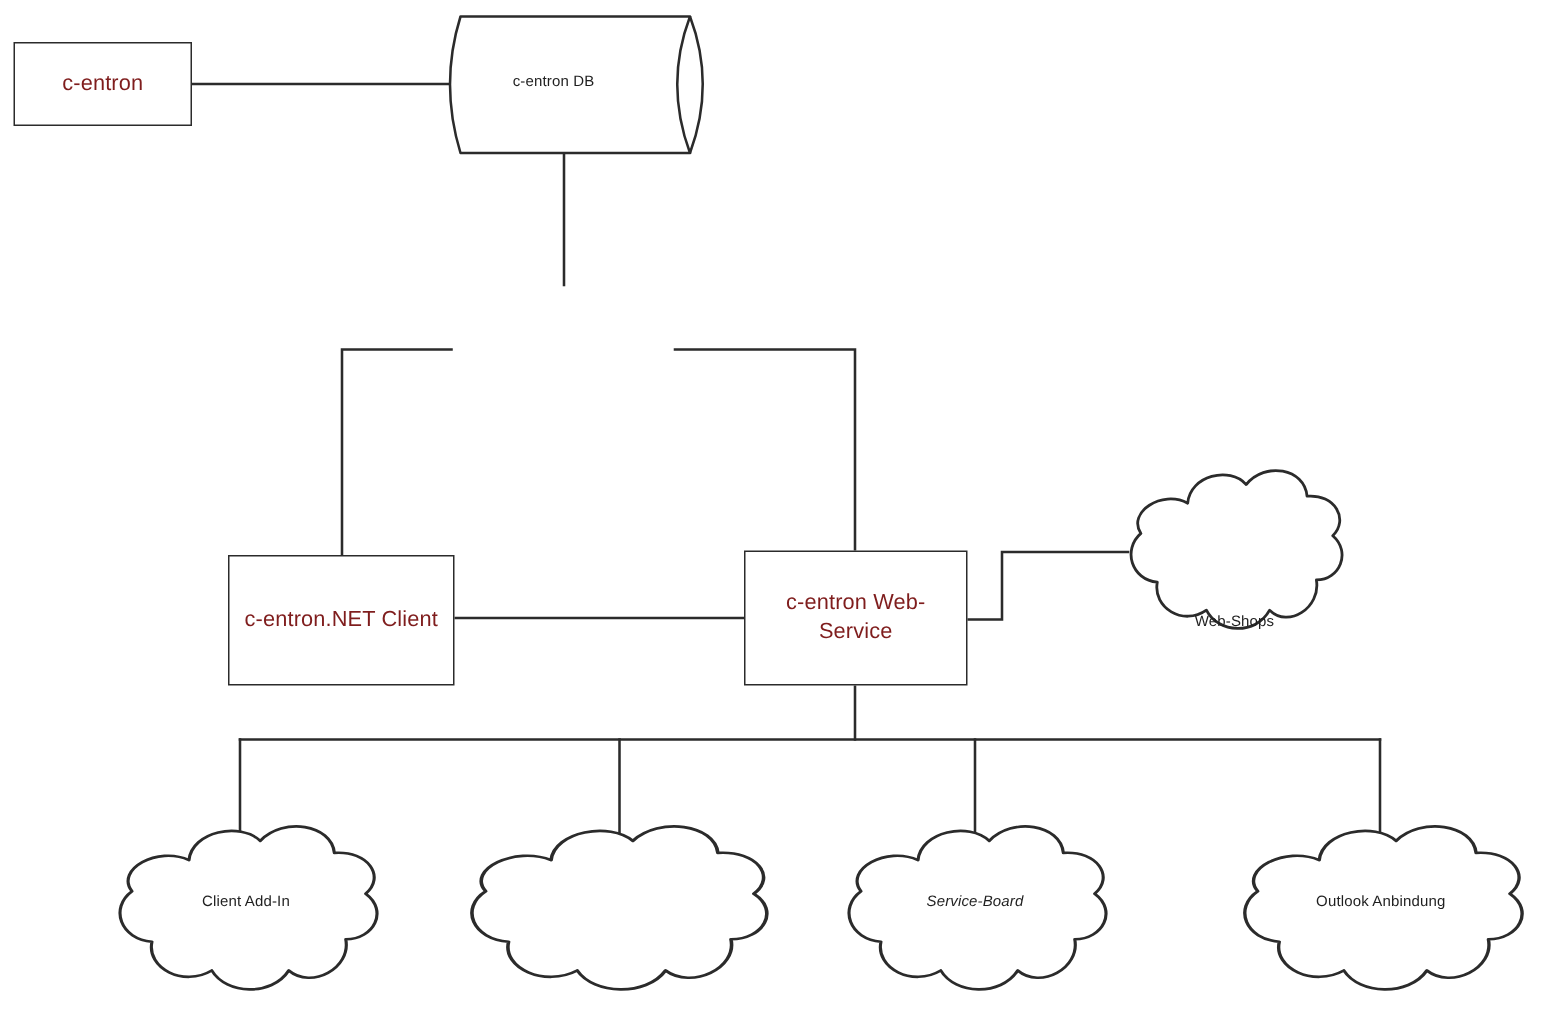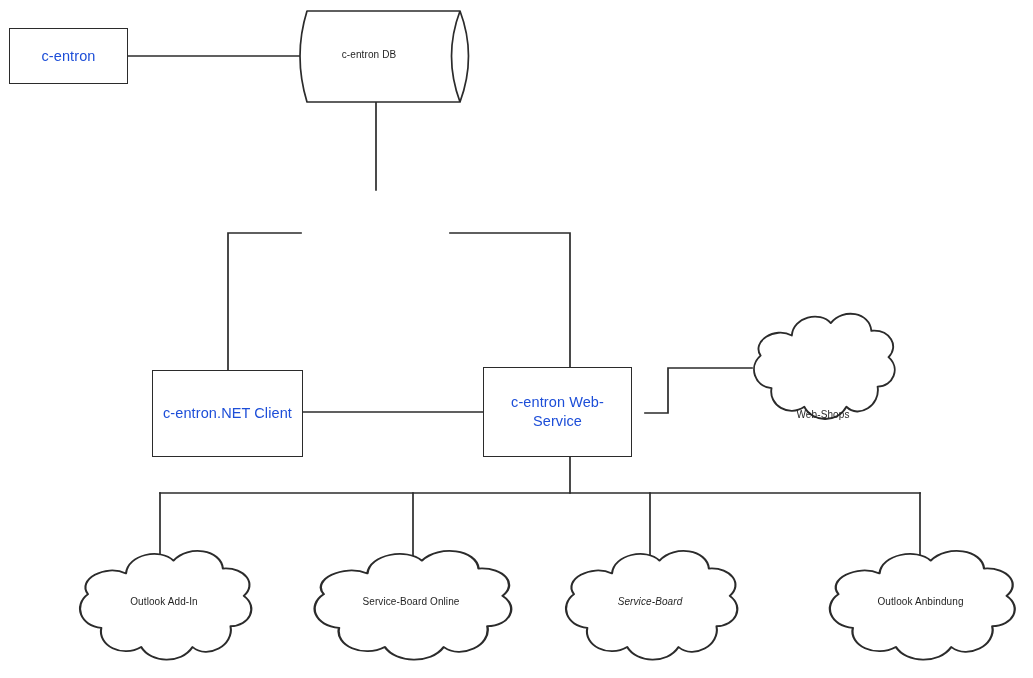--- a/index.html
+++ b/index.html
@@ -32,21 +32,21 @@
     position:absolute;
     box-sizing:border-box;
     border:1.6px solid #2b2b2b;
     background:#ffffff;
     display:flex;
     align-items:center;
     justify-content:center;
     text-align:center;
     line-height:1.28;
     font-size:14.5px;
-    color:#1d4ed8;
+    color:#7f1d1d;
     letter-spacing:.1px;
   }
   .node-box .lbl{display:block;padding:0 6px;}
   
   .svg-node{
     position:absolute;
     background:transparent;
   }
   .svg-node svg{display:block;overflow:visible;}
   .svg-node .node-label{
@@ -105,21 +105,21 @@
         <path d="M157,3 Q174,48 157,94" fill="none" stroke="#2b2b2b" stroke-width="1.7"></path>
       </svg>
       <div class="node-label" style="top:41px; padding-right:30px;">c-entron DB</div>
     </div>
 
 
     <div class="node-box" style="left:152px; top:370px; width:151px; height:87px;text-align:center;">
       <span class="lbl">c-entron.NET Client</span>
     </div>
 
-    <div class="node-box" style="left:483px; top:367px; width:149px; height:90px;">
+    <div class="node-box" style="left:496px; top:367px; width:149px; height:90px;">
       <span class="lbl">
         <span>c-entron Web-</span><br>
         <span>Service</span>
       </span>
     </div>
 
     <div class="svg-node" style="left:745px; top:306px; width:156px; height:124px;">
       <svg viewBox="0 0 200 160" width="156" height="124" preserveAspectRatio="none" xmlns="http://www.w3.org/2000/svg">
         <path d="M60,38
                  C62,14 96,6 110,22
@@ -141,37 +141,36 @@
                  C62,14 96,6 110,22
                  C126,2 160,8 162,32
                  C186,30 198,52 184,66
                  C200,80 190,104 170,104
                  C174,128 146,146 130,130
                  C118,152 86,150 76,130
                  C56,144 30,128 34,106
                  C12,104 4,78 20,64
                  C8,46 38,26 60,38 Z" fill="#ffffff" stroke="#2b2b2b" stroke-width="2.2" stroke-linejoin="round"></path>
       </svg>
-      <div class="node-label" style="top:53px;">Outlook Add-In</div>
+      <div class="node-label" style="top:53px;">Client Add-In</div>
     </div>
 
     <div class="svg-node" style="left:302px; top:543px; width:218px; height:128px;">
       <svg viewBox="0 0 200 160" width="218" height="128" preserveAspectRatio="none" xmlns="http://www.w3.org/2000/svg">
         <path d="M60,38
                  C62,14 96,6 110,22
                  C126,2 160,8 162,32
                  C186,30 198,52 184,66
                  C200,80 190,104 170,104
                  C174,128 146,146 130,130
                  C118,152 86,150 76,130
                  C56,144 30,128 34,106
                  C12,104 4,78 20,64
                  C8,46 38,26 60,38 Z" fill="#ffffff" stroke="#2b2b2b" stroke-width="2.2" stroke-linejoin="round"></path>
       </svg>
-      <div class="node-label" style="top:53px;">Service-Board Online</div>
     </div>
 
     <div class="svg-node" style="left:555px; top:543px; width:190px; height:128px;font-style:italic;">
       <svg viewBox="0 0 200 160" width="190" height="128" preserveAspectRatio="none" xmlns="http://www.w3.org/2000/svg">
         <path d="M60,38
                  C62,14 96,6 110,22
                  C126,2 160,8 162,32
                  C186,30 198,52 184,66
                  C200,80 190,104 170,104
                  C174,128 146,146 130,130

